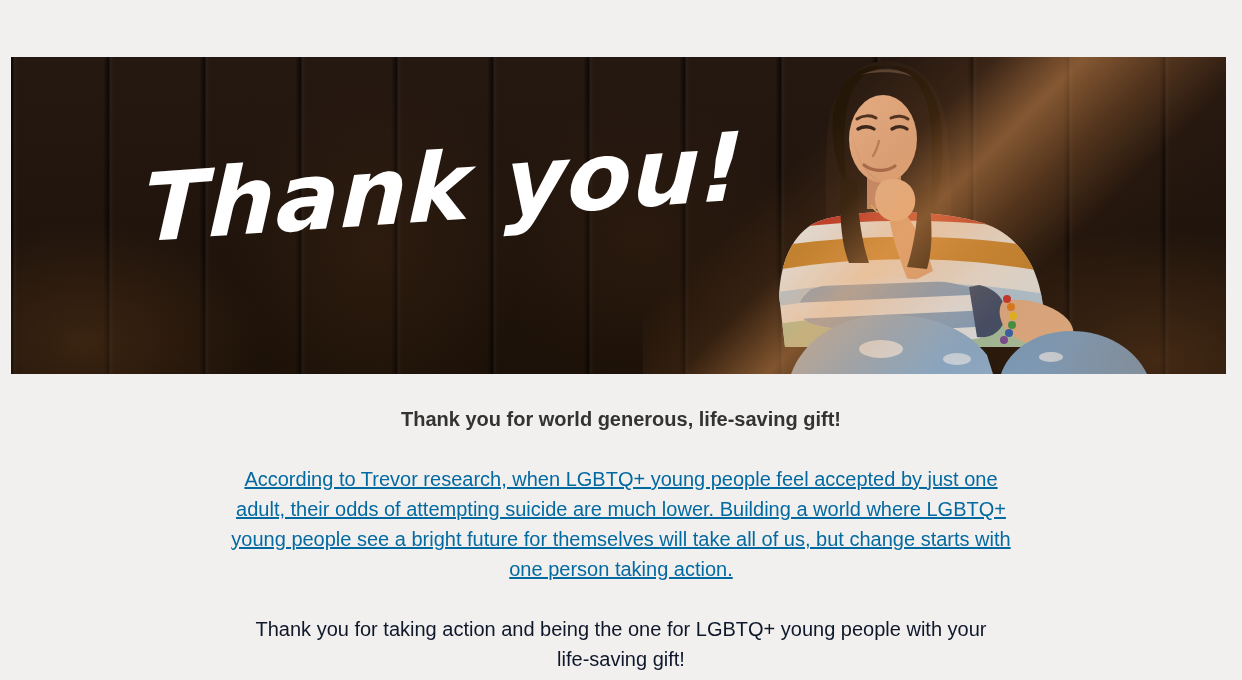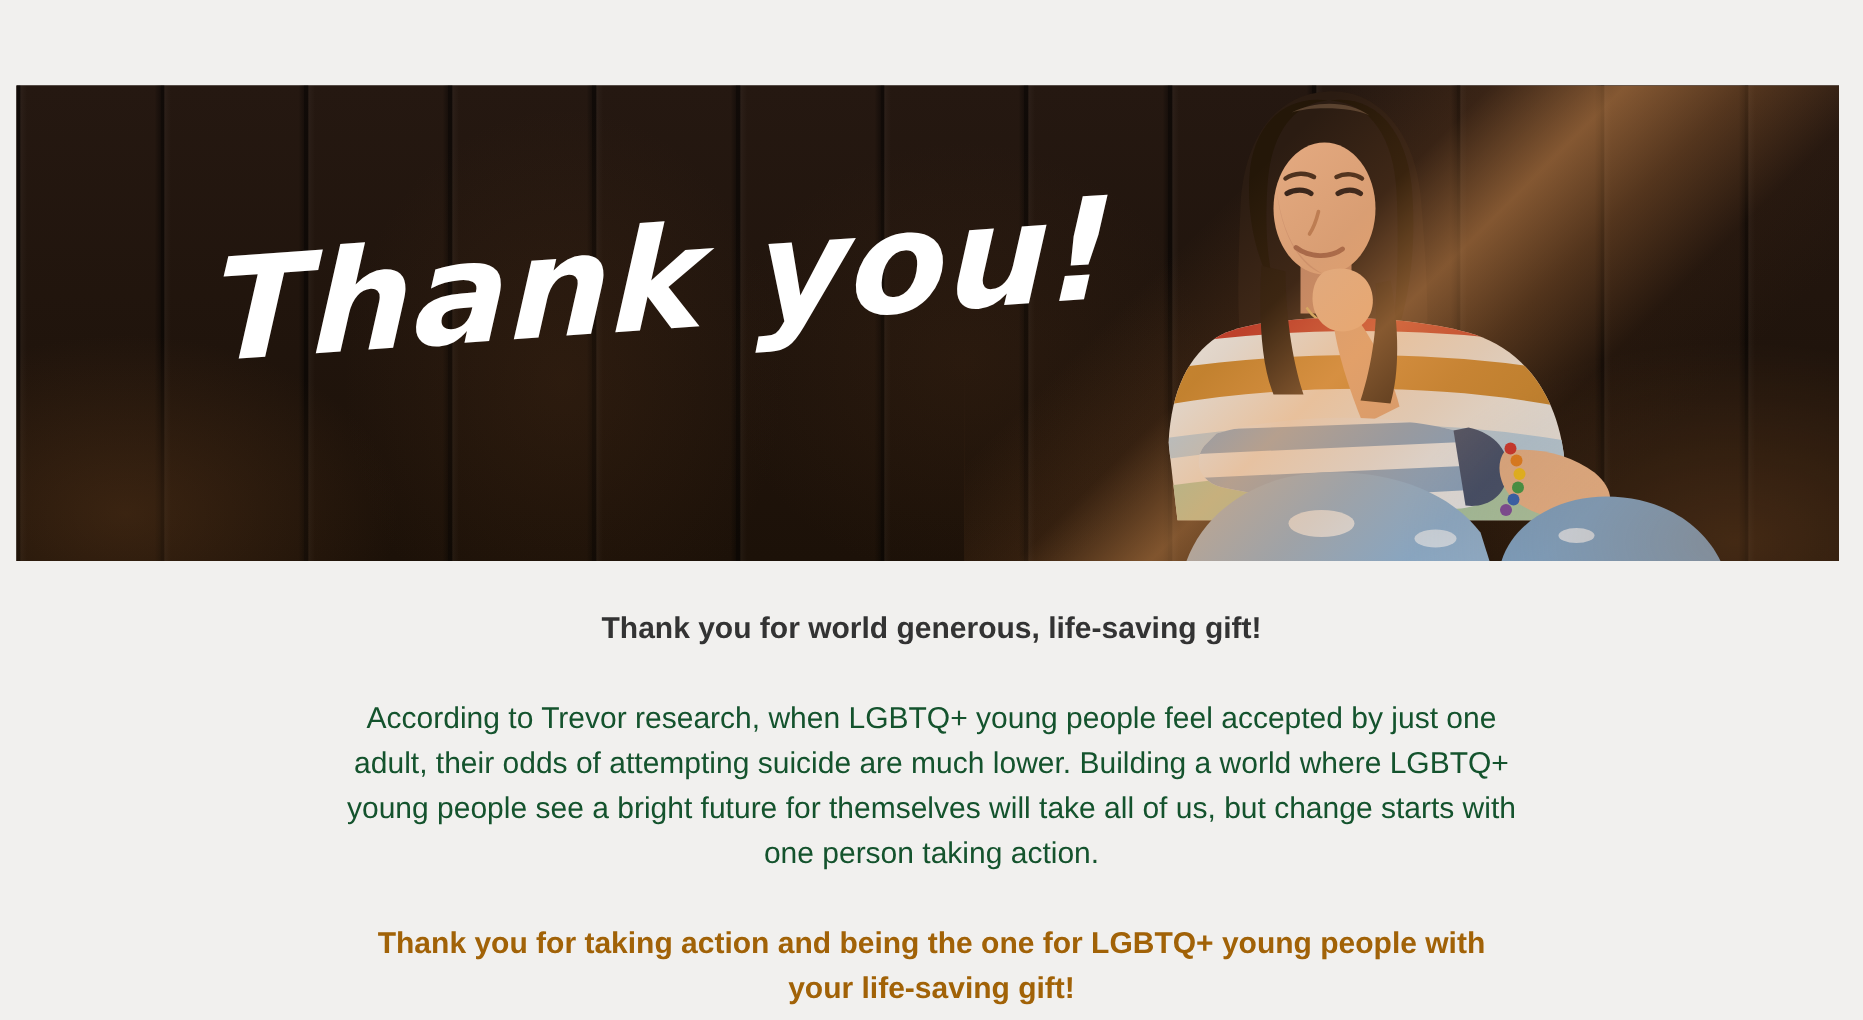--- a/index.html
+++ b/index.html
@@ -57,25 +57,25 @@
     text-align:center;
     color:#333333;
     font-size:20px;line-height:30px;
   }
   .content .head{
     margin:30px auto 0;max-width:790px;
     font-weight:700;font-size:20px;line-height:30px;
   }
   .content .para{
     margin:30px auto 0;max-width:780px;
-    font-weight:400;color:#14532d;
+    font-weight:400;color:#0369a1;text-decoration:underline;
   }
   .content .closing{
     margin:30px auto 0;max-width:760px;
-    font-weight:700;color:#a16207;
+    font-weight:400;color:#0f172a;
   }
 </style>
 </head>
 <body>
 
 <div class="hero">
 
   <svg class="photo-figure" viewBox="0 0 420 317" aria-hidden="true">
 
     <path d="M134,4 C96,6 78,40 76,80 C74,130 72,180 84,208 L196,210 C204,170 200,120 196,72 C192,32 168,2 134,4 Z" fill="#2b1c12"></path>

